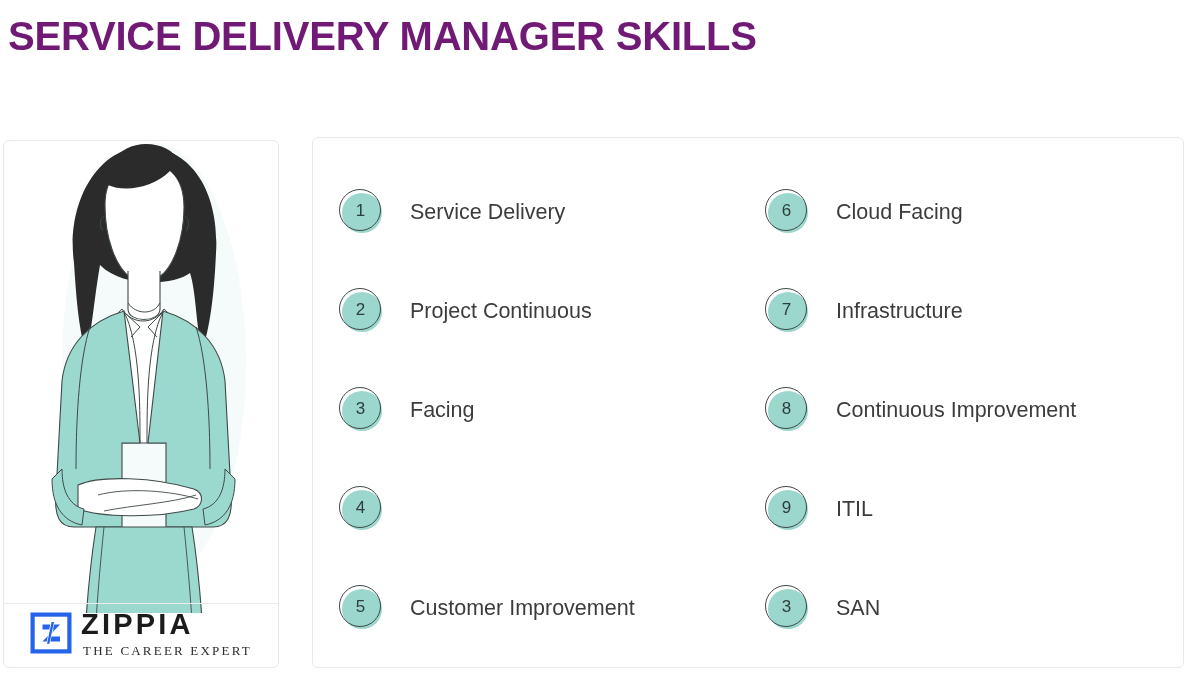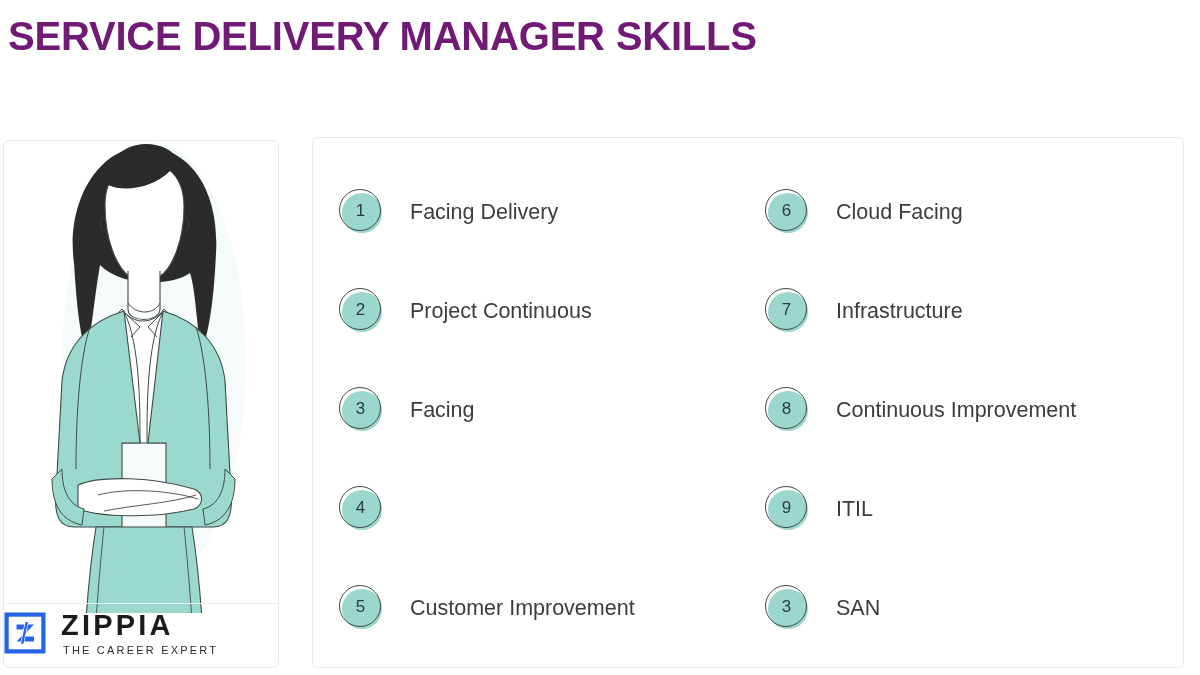--- a/index.html
+++ b/index.html
@@ -58,21 +58,22 @@
     background: #ececec;
   }
   .logo-wrap {
     position: absolute;
     left: 0;
     right: 0;
     bottom: 8px;
     height: 52px;
     display: flex;
     align-items: center;
-    gap: 15px;
+    justify-content: center;
+    gap: 9px;
     margin-top: 42px;
   }
   .logo-mark {
     width: 42px;
     height: 42px;
     flex: 0 0 auto;
   }
   .logo-textblock {
     display: flex;
     flex-direction: column;
@@ -80,27 +81,27 @@
   }
   .logo-word {
     font-size: 29px;
     font-weight: bold;
     letter-spacing: 3.2px;
     color: #1b1b1b;
     line-height: 1;
     font-family: "Liberation Sans", sans-serif;
   }
   .logo-tag {
-    font-size: 11px;
+    font-size: 13px;
     letter-spacing: 2.2px;
     color: #2c2c2c;
     line-height: 1;
     margin-top: 5px;
     margin-left: 2px;
-    font-family: Liberation Sans, sans-serif;
+    font-family: Liberation Serif, serif;
   }
 
   
   .skills-panel {
     position: absolute;
     left: 312px;
     top: 137px;
     width: 872px;
     height: 531px;
     background: #ffffff;
@@ -253,21 +254,21 @@
 
 <div class="skills-panel">
   <div class="skills-grid">
 
     <div class="skill-row col-left" style="top:48px">
       <div class="badge">
         <div class="fill"></div>
           <div class="ring"></div>
         <div class="num">1</div>
       </div>
-      <div class="skill-label">Facing Delivery</div>
+      <div class="skill-label">Service Delivery</div>
     </div>
 
     <div class="skill-row col-left" style="top:147px">
       <div class="badge">
         <div class="fill"></div>
           <div class="ring"></div>
         <div class="num">2</div>
       </div>
       <div class="skill-label">Project Continuous</div>
     </div>

